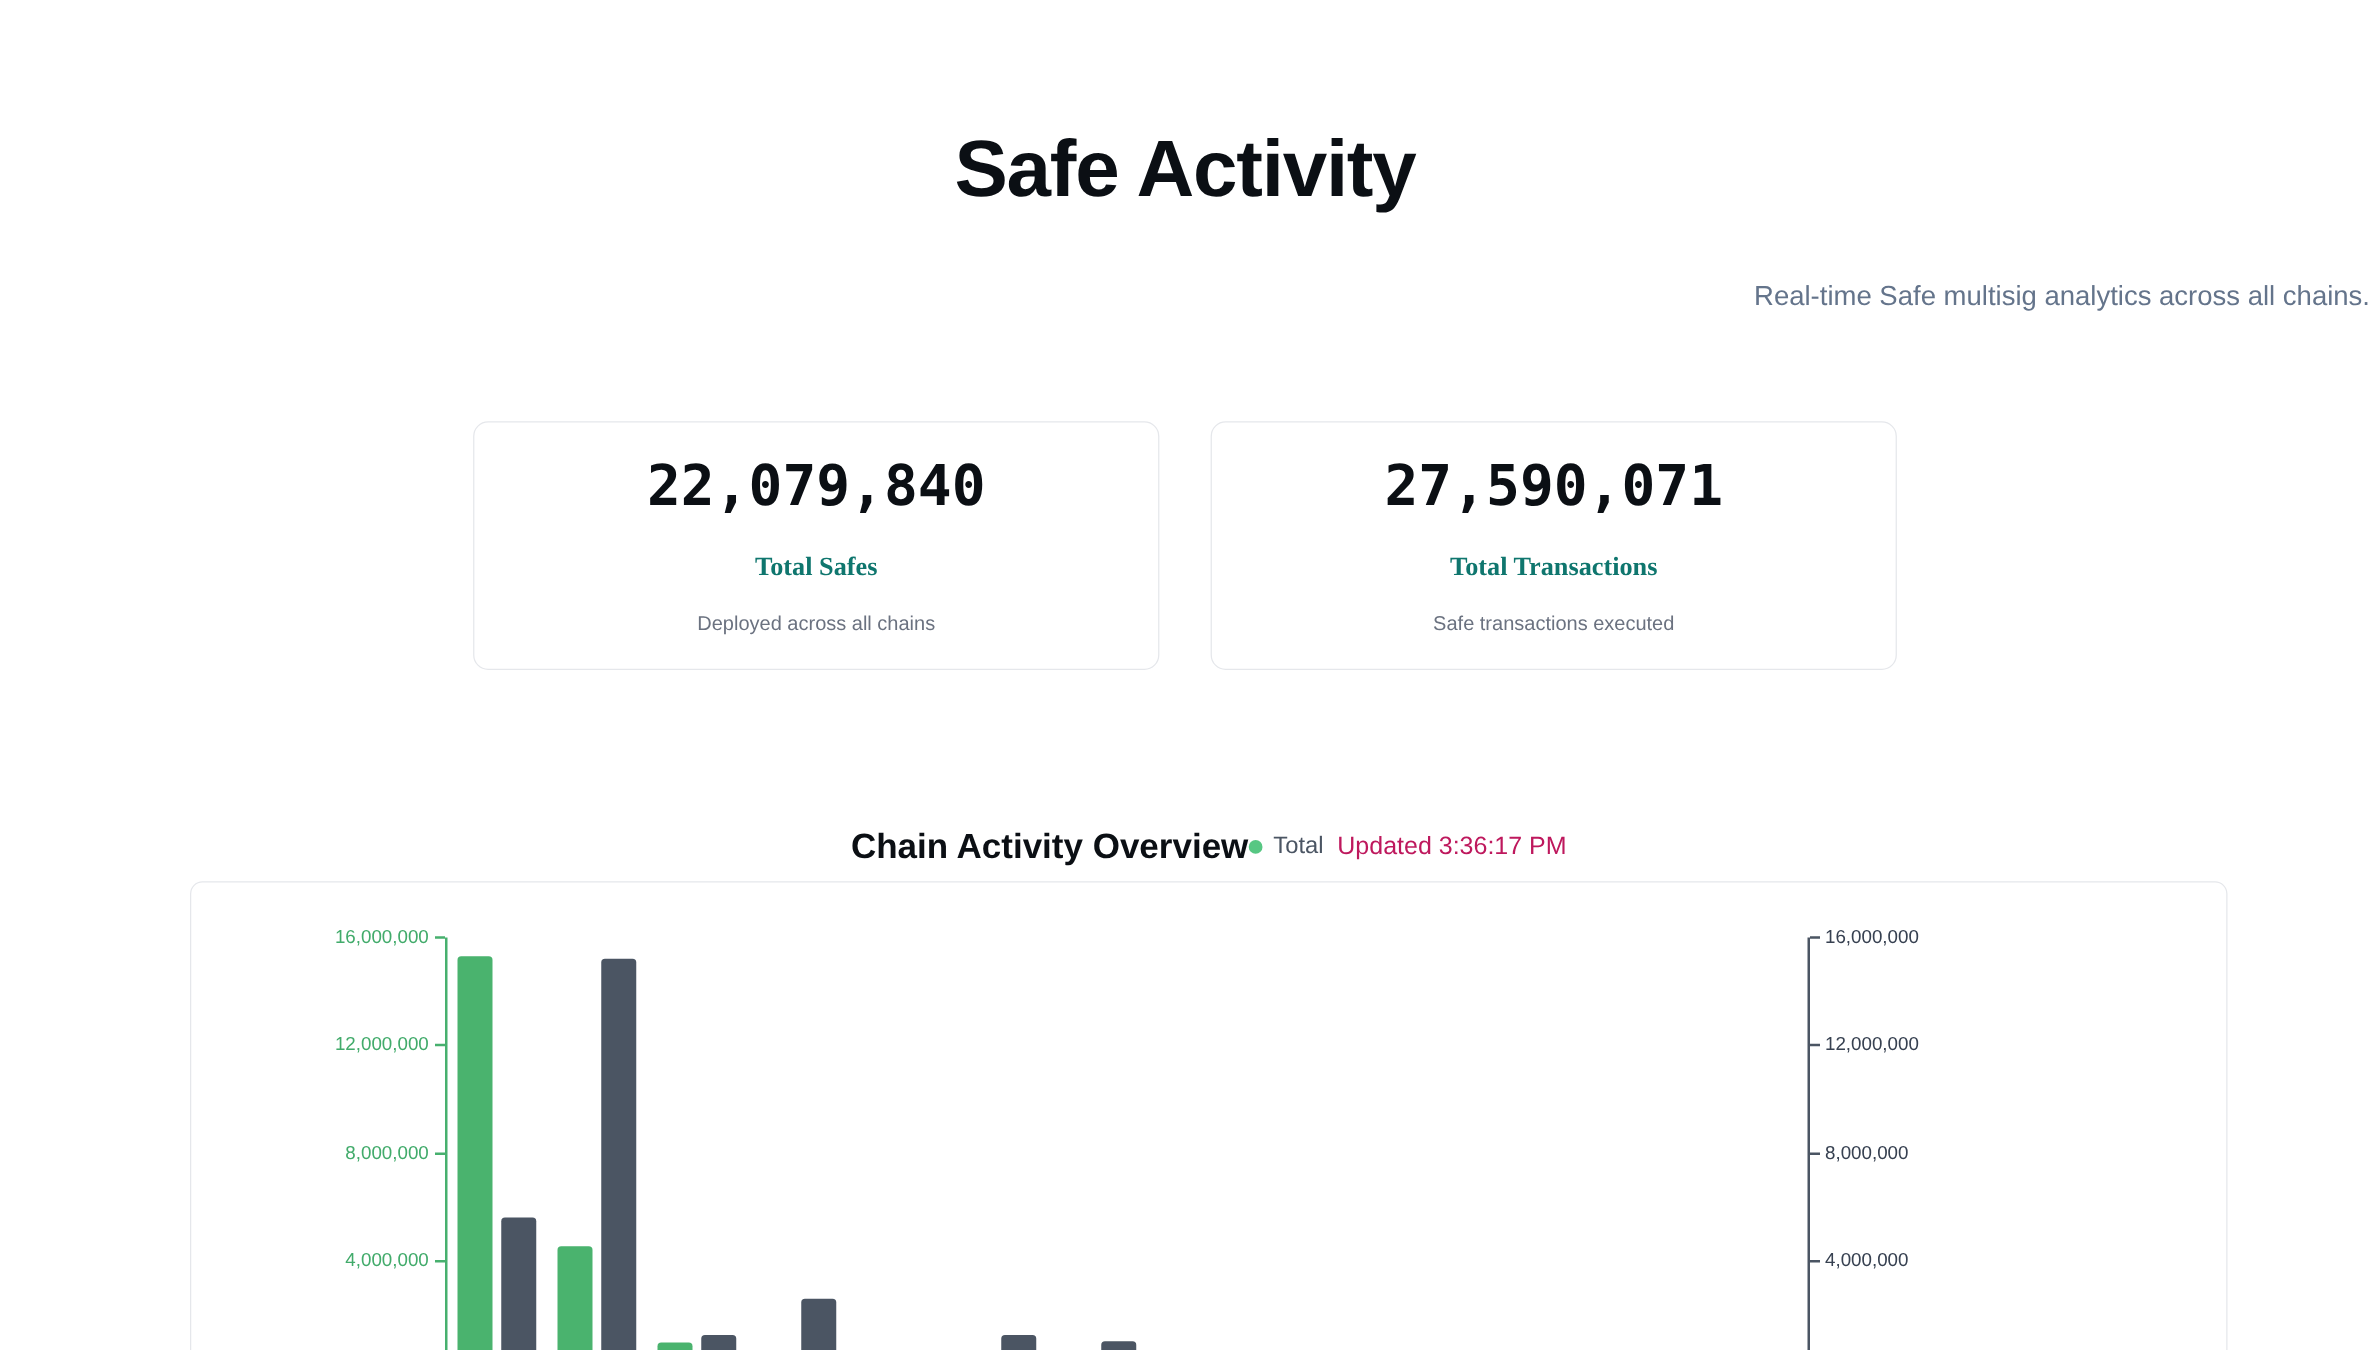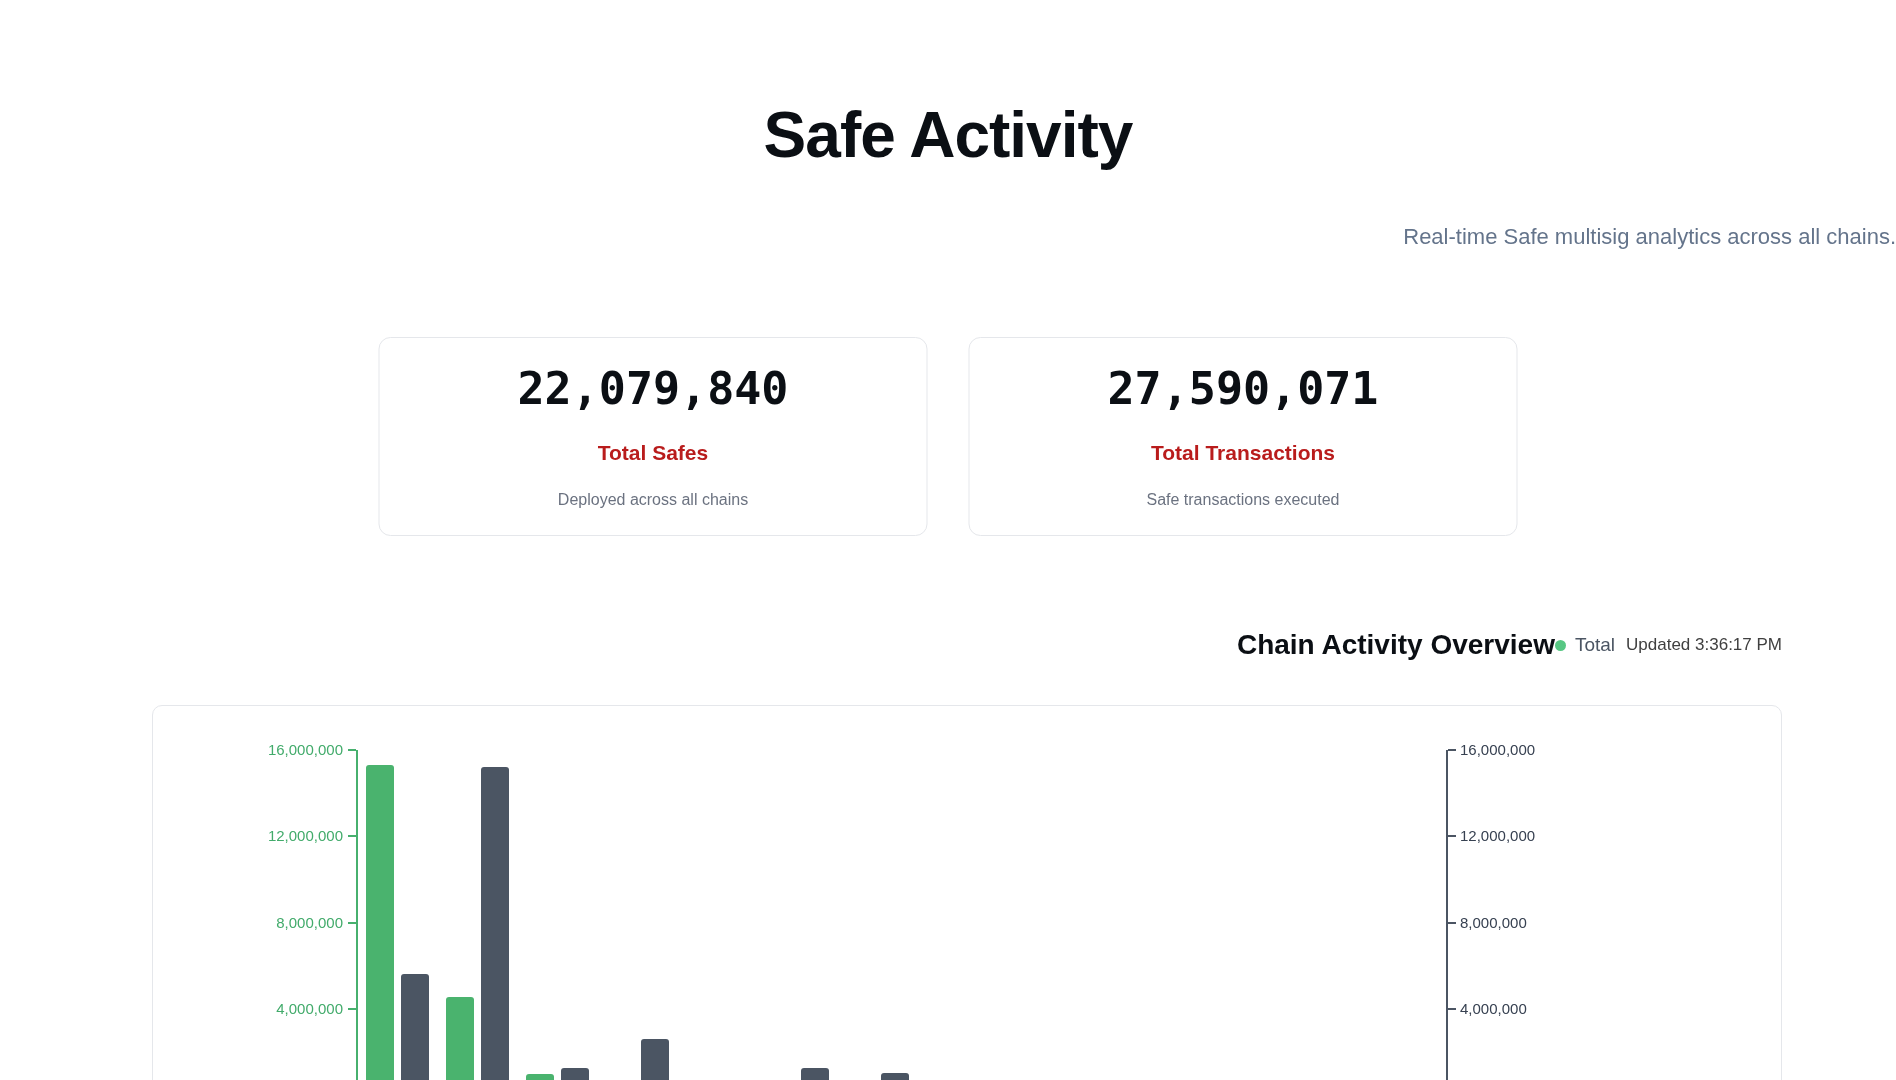--- a/index.html
+++ b/index.html
@@ -23,35 +23,35 @@
   }
   .stat-card {
     width: 549px; height: 199px;
     background: #ffffff; border: 1px solid #e5e7eb; border-radius: 12px;
     display: flex; flex-direction: column; align-items: center; justify-content: center;
   }
   .stat-value {
     font-family: "DejaVu Sans Mono", monospace;
     font-size: 45px; font-weight: 700; color: #0b0f14; line-height: 52px;
   }
-  .stat-label { margin-top: 26px; font-size: 21px; font-weight: 700; color: #b91c1c; line-height: 24px; }
+  .stat-label { margin-top: 26px; font-size: 21px; font-weight: 700; color: #0f766e; line-height: 24px; font-family: Liberation Serif, serif; }
   .stat-desc  { margin-top: 25px;  font-size: 16px; color: #6b7280; line-height: 20px; }
 
   .section-row {
-    position: absolute; top: 622px; left: 152px; width: 1630px; height: 46px;
-    display: flex; align-items: center; justify-content: flex-end;
+    position: absolute; top: 654px; left: 152px; width: 1630px; height: 46px;
+    display: flex; align-items: center; justify-content: center;
   }
   .section-heading { font-size: 28px; font-weight: 700; color: #0b0f14; }
   .live-group { display: flex; align-items: center; }
   .live-dot {
     width: 11px; height: 11px; border-radius: 50%;
     background: #57c783; margin-right: 9px;
   }
   .live-label { font-size: 19px; color: #4b5563; margin-right: 11px; }
-  .updated-label { font-size: 17px; color: #404040; }
+  .updated-label { font-size: 20px; color: #be185d; }
 
   .chart-card {
     position: absolute; top: 705px; left: 152px; width: 1630px; height: 520px;
     background: #ffffff; border: 1px solid #e5e7eb; border-radius: 10px;
     overflow: hidden;
   }
   .chart-area { position: absolute; top: 0; left: 0; width: 100%; height: 100%; }
 
   .axis-line { position: absolute; width: 2px; }
   .axis-line.left  { background: #47b06e; }

